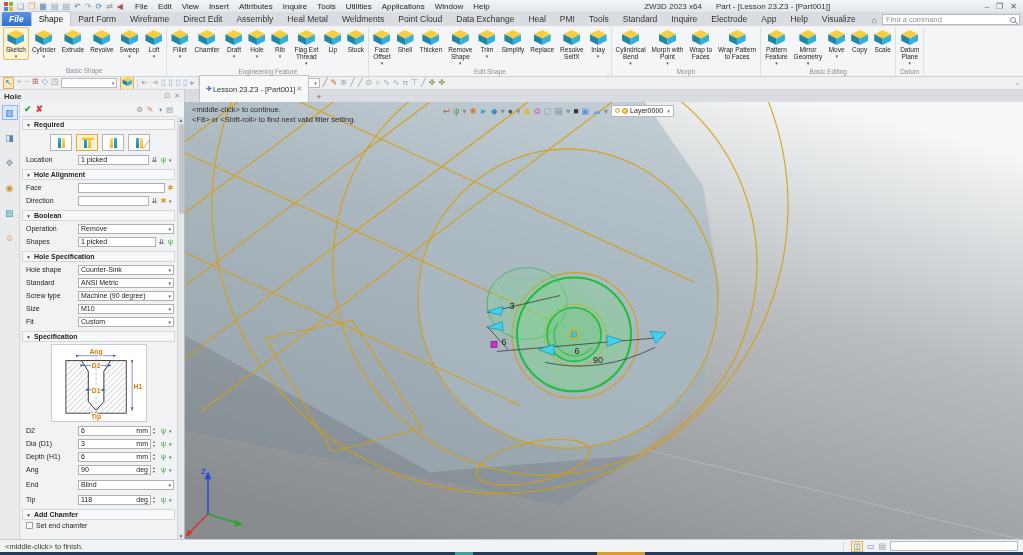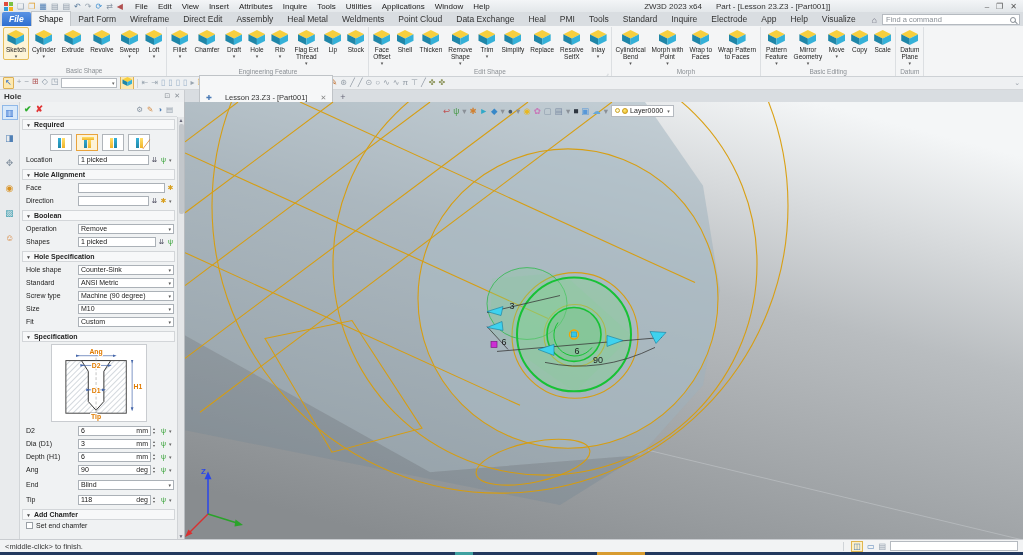--- a/index.html
+++ b/index.html
@@ -55,21 +55,21 @@
   .tcombo .cc{margin-left:auto;font-size:5px;color:#666}
   .tsep{width:1px;height:9px;background:#d0d4d8}
   .minicube{position:relative;width:11px;height:10px}
   .collapse{margin-left:auto;color:#9aa2aa;font-size:7px}
 
   
   .docrow{height:12px;background:#d9dde1;display:flex;flex:0 0 12px}
   .panelhdr{width:185px;background:#eceef0;border-right:1px solid #c9ccd0;display:flex;align-items:center;padding:0 4px;font-size:8px;font-weight:bold;color:#333;flex:0 0 185px}
   .phicons{margin-left:auto;display:flex;gap:4px;font-weight:normal;color:#8a9097;font-size:7px}
   .tabsarea{flex:1;display:flex;align-items:flex-end;padding-left:14px}
-  .doctab{background:#f6f7f8;border:1px solid #bfc3c7;border-bottom:none;height:27px;display:flex;align-items:flex-end;gap:13px;padding:0 6px;font-size:7.5px;color:#333}
+  .doctab{background:#f6f7f8;border:1px solid #bfc3c7;border-bottom:none;height:27px;display:flex;align-items:center;gap:1px;padding:0 6px;font-size:7.5px;color:#333}
   .doctab .ti{color:#4a7ab5;font-size:7px}
   .doctab .tx{color:#888;font-size:7px}
   .newtab{margin-left:7px;color:#667;font-size:9px;line-height:9px}
 
   
   .main{flex:1;display:flex;position:relative;min-height:0}
   .strip{width:20px;background:#e9ebed;border-right:1px solid #d2d5d8;display:flex;flex-direction:column;align-items:center;padding-top:3px;gap:10px;flex:0 0 20px}
   .sicon{width:16px;height:15px;display:flex;align-items:center;justify-content:center;font-size:9px;border:1px solid transparent}
   .sicon.sel{background:#d8e9fa;border-color:#8fb8e8}
 
@@ -954,20 +954,24 @@
           <line x1="208" y1="514" x2="208" y2="477" stroke="#2a46e8"></line>
           <polygon points="208,471 204.5,479 211.5,479" fill="#2a46e8" stroke="none"></polygon>
           <line x1="208" y1="514" x2="189" y2="533" stroke="#d83030"></line>
           <polygon points="185,537 192.5,533.5 188.5,529.5" fill="#d83030" stroke="none"></polygon>
           <line x1="208" y1="514" x2="237" y2="523" stroke="#2aa32a"></line>
           <polygon points="243,525 235.5,519.5 234.5,526.5" fill="#2aa32a" stroke="none"></polygon>
           <text x="201" y="474" font-family="Liberation Sans, sans-serif" font-size="8" font-weight="bold" fill="#2a46e8" stroke="none">Z</text>
         </g>
       </svg>
 
+      <div class="prompt">
+        <div>&lt;middle-click&gt; to continue.</div>
+        <div>&lt;F8&gt; or &lt;Shift-roll&gt; to find next valid filter setting.</div>
+      </div>
 
       <div class="vtool">
         <span style="display:flex;gap:3px;align-items:center">
             <span class="ticon" style="color: rgb(192, 80, 80);">↩</span>
             <span class="ticon" style="color: rgb(74, 154, 74);">ψ</span>
             <span class="ticon" style="color: rgb(138, 144, 151);">▾</span>
             <span class="ticon" style="color: rgb(208, 128, 48);">✱</span>
             <span class="ticon" style="color: rgb(48, 168, 200);">►</span>
             <span class="ticon" style="color: rgb(56, 136, 200);">◆</span>
             <span class="ticon" style="color: rgb(138, 144, 151);">▾</span>

